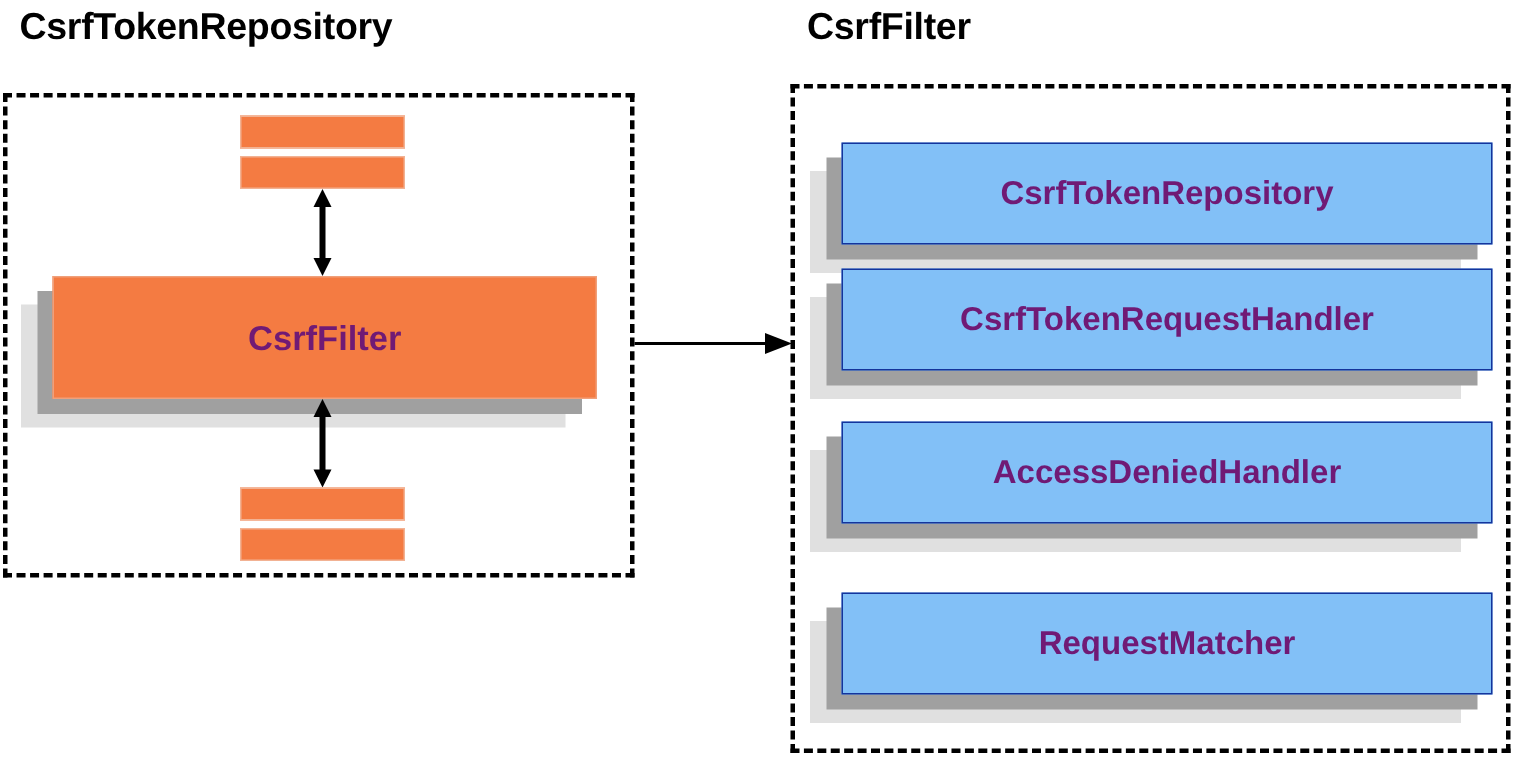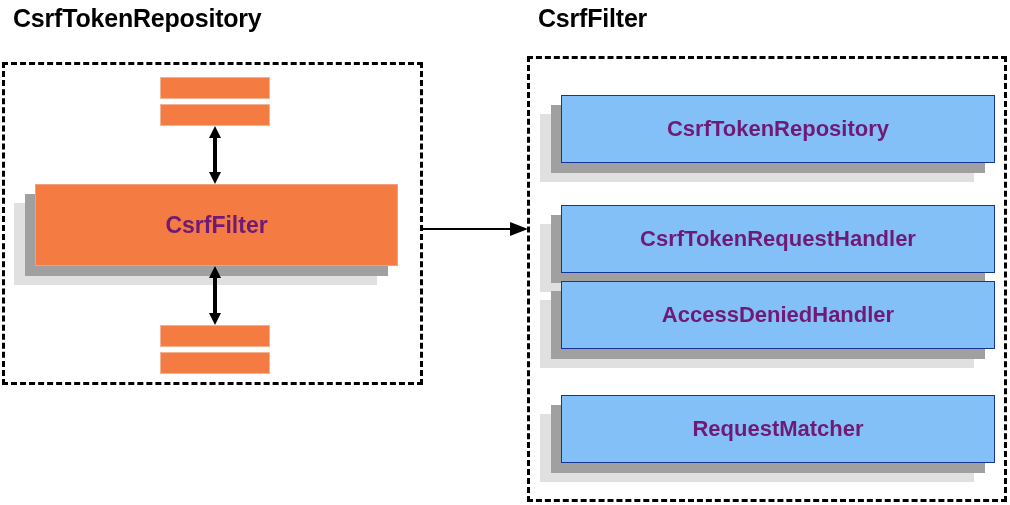--- a/index.html
+++ b/index.html
@@ -196,21 +196,21 @@
   <div class="dashed-box" id="group-right"></div>
 
   <div class="stack blue-stack" style="top:95px;">
     <div class="sh-light"></div>
     <div class="sh-dark"></div>
     <div class="face">
       <span class="face-label">CsrfTokenRepository</span>
     </div>
   </div>
 
-  <div class="stack blue-stack" style="top:205px;">
+  <div class="stack blue-stack" style="top:179px;">
     <div class="sh-light"></div>
     <div class="sh-dark"></div>
     <div class="face">
       <span class="face-label">CsrfTokenRequestHandler</span>
     </div>
   </div>
 
   <div class="stack blue-stack" style="top:281px;">
     <div class="sh-light"></div>
     <div class="sh-dark"></div>

